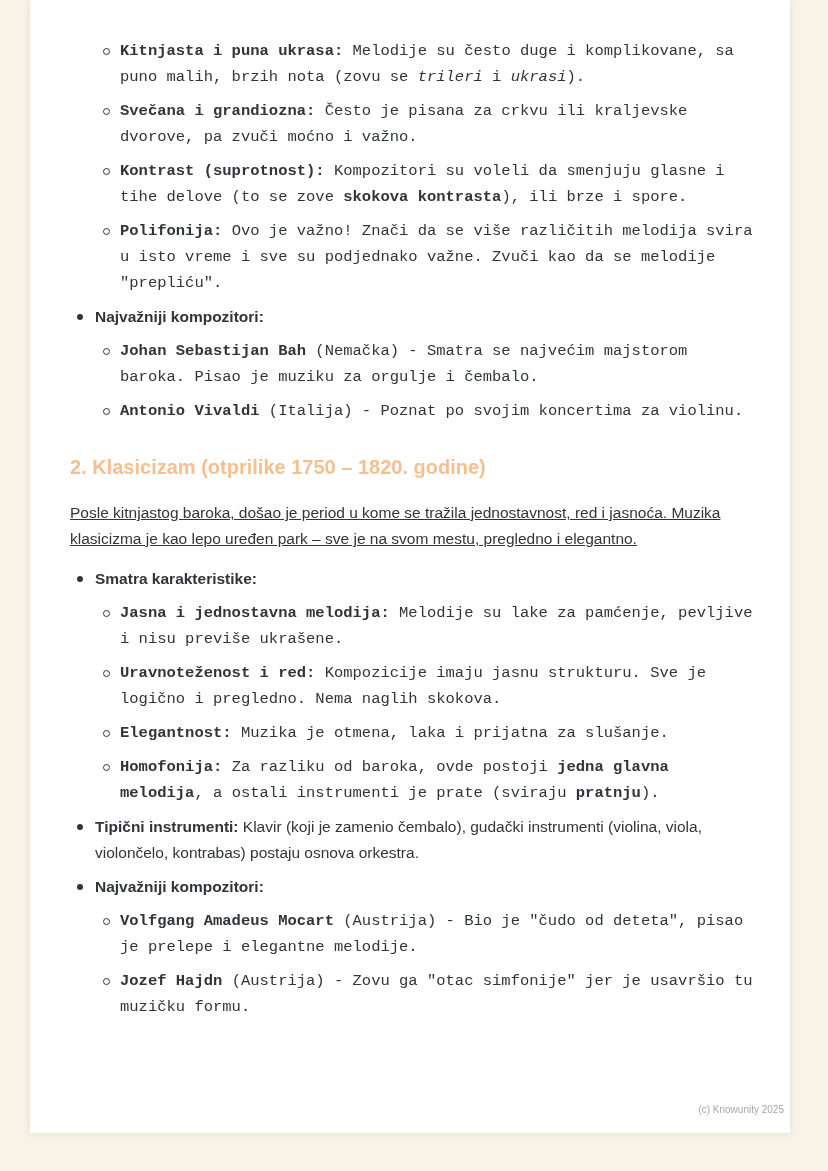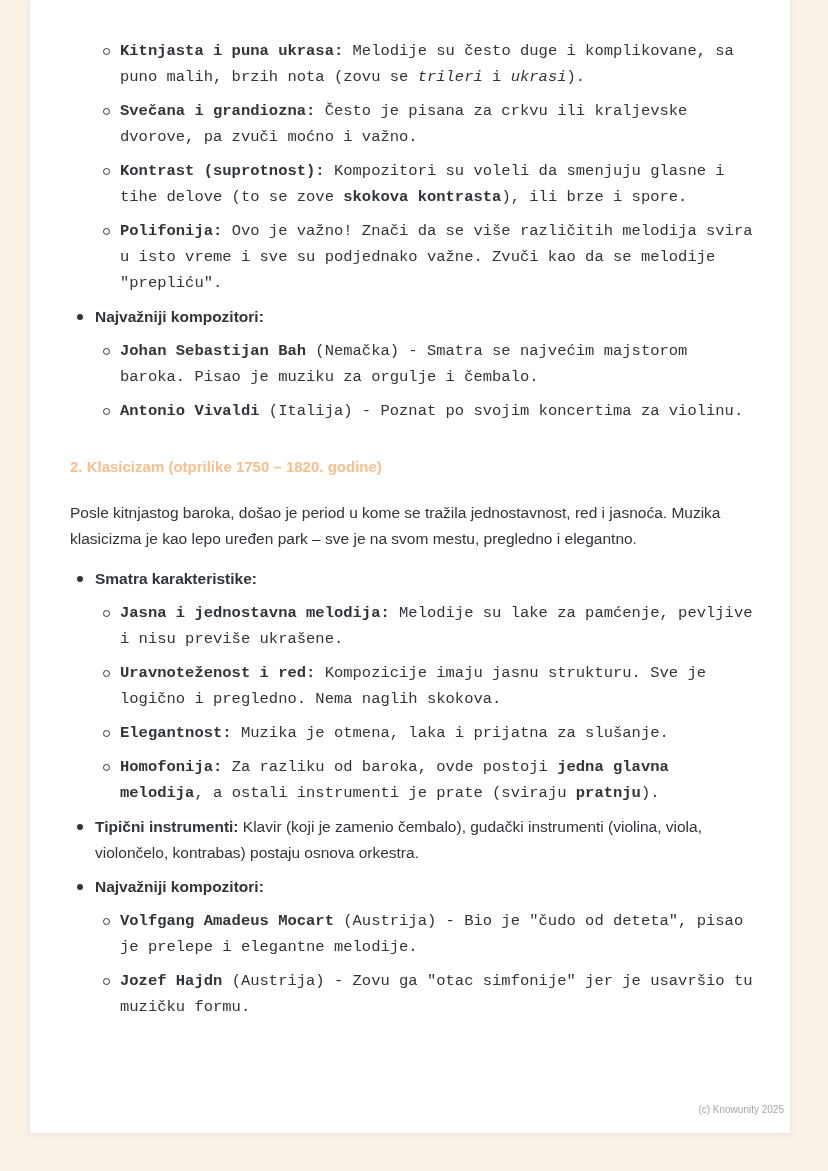--- a/index.html
+++ b/index.html
@@ -35,27 +35,28 @@
     left:7px; top:10px; width:6px; height:6px;
     background:#30353a; border-radius:50%;
   }
   .marker.circle {
     left:33px; top:9.5px; width:7px; height:7px;
     border:1.5px solid #30353a; border-radius:50%;
     background:transparent;
   }
   h2.section-heading {
     margin-top:28px; margin-bottom:18px;
-    font-size:15px; font-weight:700;
+    font-size:20px; font-weight:700;
     color:#f5bf8f;
     line-height:30px;
   }
   p.paragraph {
     margin-bottom:14px;
     line-height:26px;
+    text-decoration:underline;
   }
   .footer {
     position:absolute;
     right:6px; bottom:18px;
     font-size:10px;
     color:#a6a6a6;
   }
 </style>
 </head>
 <body>

